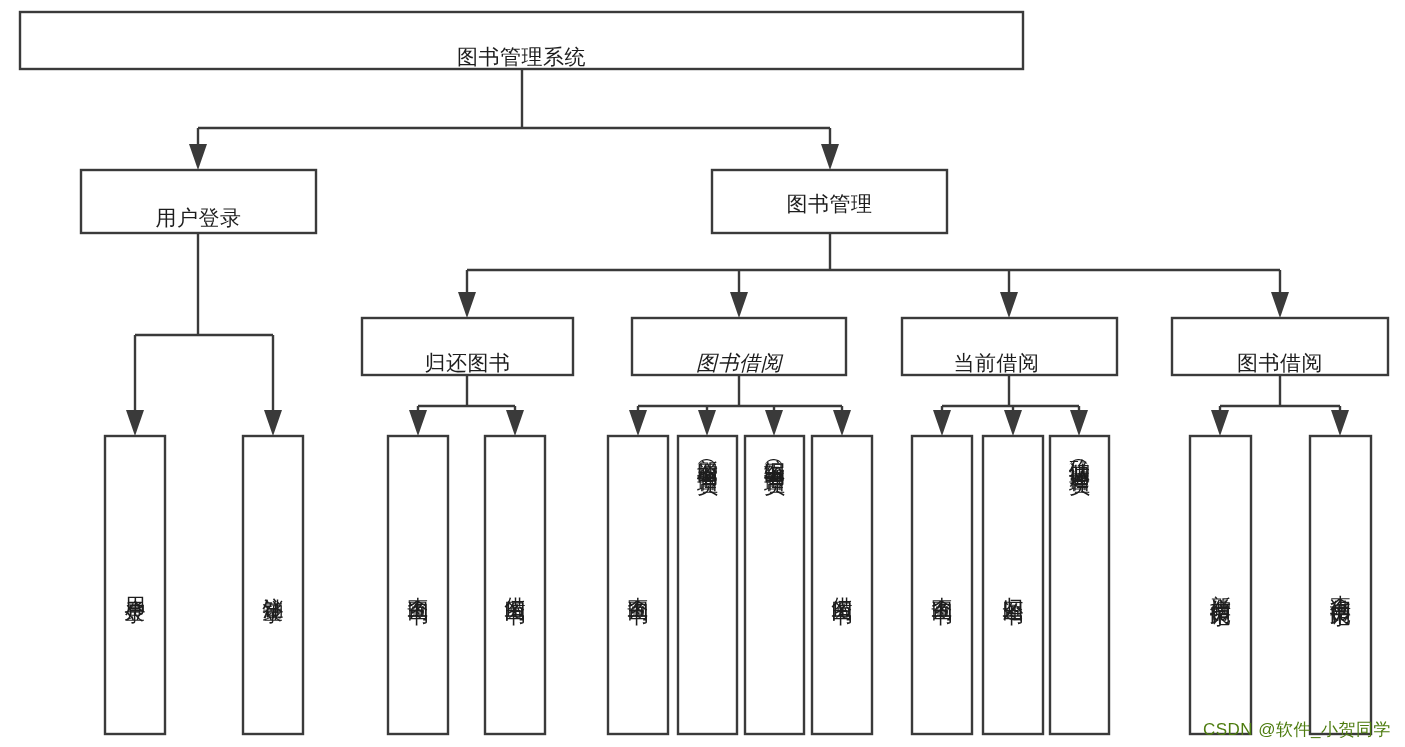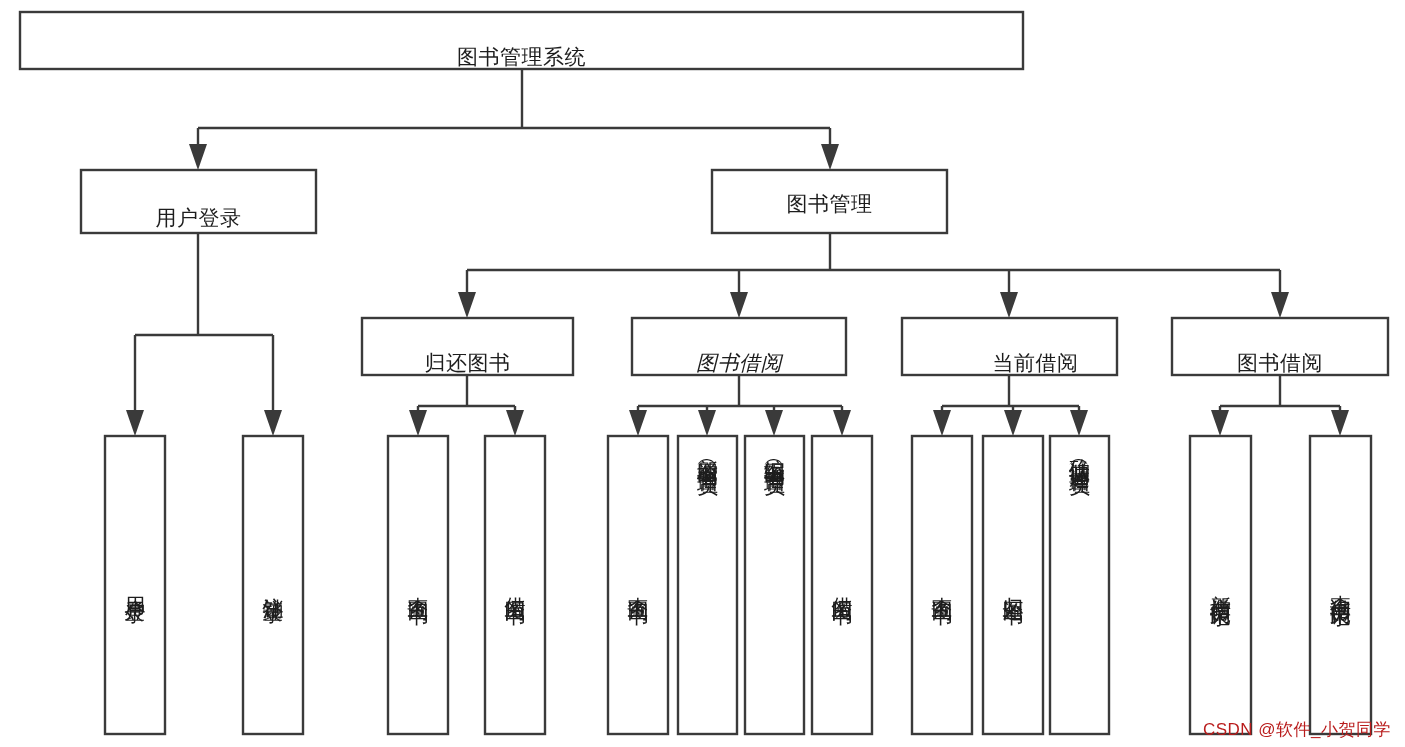--- a/index.html
+++ b/index.html
@@ -70,21 +70,21 @@
   }
   .node-label.vertical.centered {
     justify-content: center;
     padding-top: 0;
   }
   .watermark {
     position: absolute;
     right: 14px;
     bottom: 6px;
     font-size: 17px;
-    color: #b91c1c;
+    color: #4d7c0f;
     font-family: "Liberation Sans", "DejaVu Sans", sans-serif;
     white-space: nowrap;
     letter-spacing: 0.5px;
   }
 </style>
 </head>
 <body>
 
 <div id="diagram-root">
 
@@ -176,21 +176,21 @@
       <rect class="node-rect" x="1190" y="436" width="61" height="298"></rect>
       <rect class="node-rect" x="1310" y="436" width="61" height="298"></rect>
     </svg>
 
   <div id="label-layer">
       <div class="node-label horizontal" style="left: 20px; top: 12px; width: 1003px; height: 57px;">图书管理系统</div>
       <div class="node-label horizontal" style="left: 81px; top: 170px; width: 235px; height: 63px;">用户登录</div>
       <div class="node-label horizontal" style="left: 712px; top: 156px; width: 235px; height: 63px;">图书管理</div>
       <div class="node-label horizontal" style="left: 362px; top: 318px; width: 211px; height: 57px;">归还图书</div>
       <div class="node-label horizontal" style="left: 632px; top: 318px; width: 214px; height: 57px; font-style: italic;">图书借阅</div>
-      <div class="node-label horizontal" style="left: 928px; top: 318px; width: 215px; height: 57px;">当前借阅</div>
+      <div class="node-label horizontal" style="left: 889px; top: 318px; width: 215px; height: 57px;">当前借阅</div>
       <div class="node-label horizontal" style="left: 1172px; top: 318px; width: 216px; height: 57px;">图书借阅</div>
       <div class="node-label vertical centered" style="left: 105px; top: 436px; width: 60px; height: 298px;">用户登录</div>
       <div class="node-label vertical centered" style="left: 243px; top: 436px; width: 60px; height: 298px;">注销登录</div>
       <div class="node-label vertical centered" style="left: 388px; top: 436px; width: 60px; height: 298px;">查询图书</div>
       <div class="node-label vertical centered" style="left: 485px; top: 436px; width: 60px; height: 298px;">借阅图书</div>
       <div class="node-label vertical centered" style="left: 608px; top: 436px; width: 60px; height: 298px;">查询图书</div>
       <div class="node-label vertical" style="left: 678px; top: 436px; width: 59px; height: 298px;">新增图书（管理员）</div>
       <div class="node-label vertical" style="left: 745px; top: 436px; width: 59px; height: 298px;">编辑图书（管理员）</div>
       <div class="node-label vertical centered" style="left: 812px; top: 436px; width: 60px; height: 298px;">借阅图书</div>
       <div class="node-label vertical centered" style="left: 912px; top: 436px; width: 60px; height: 298px;">查询图书</div>

